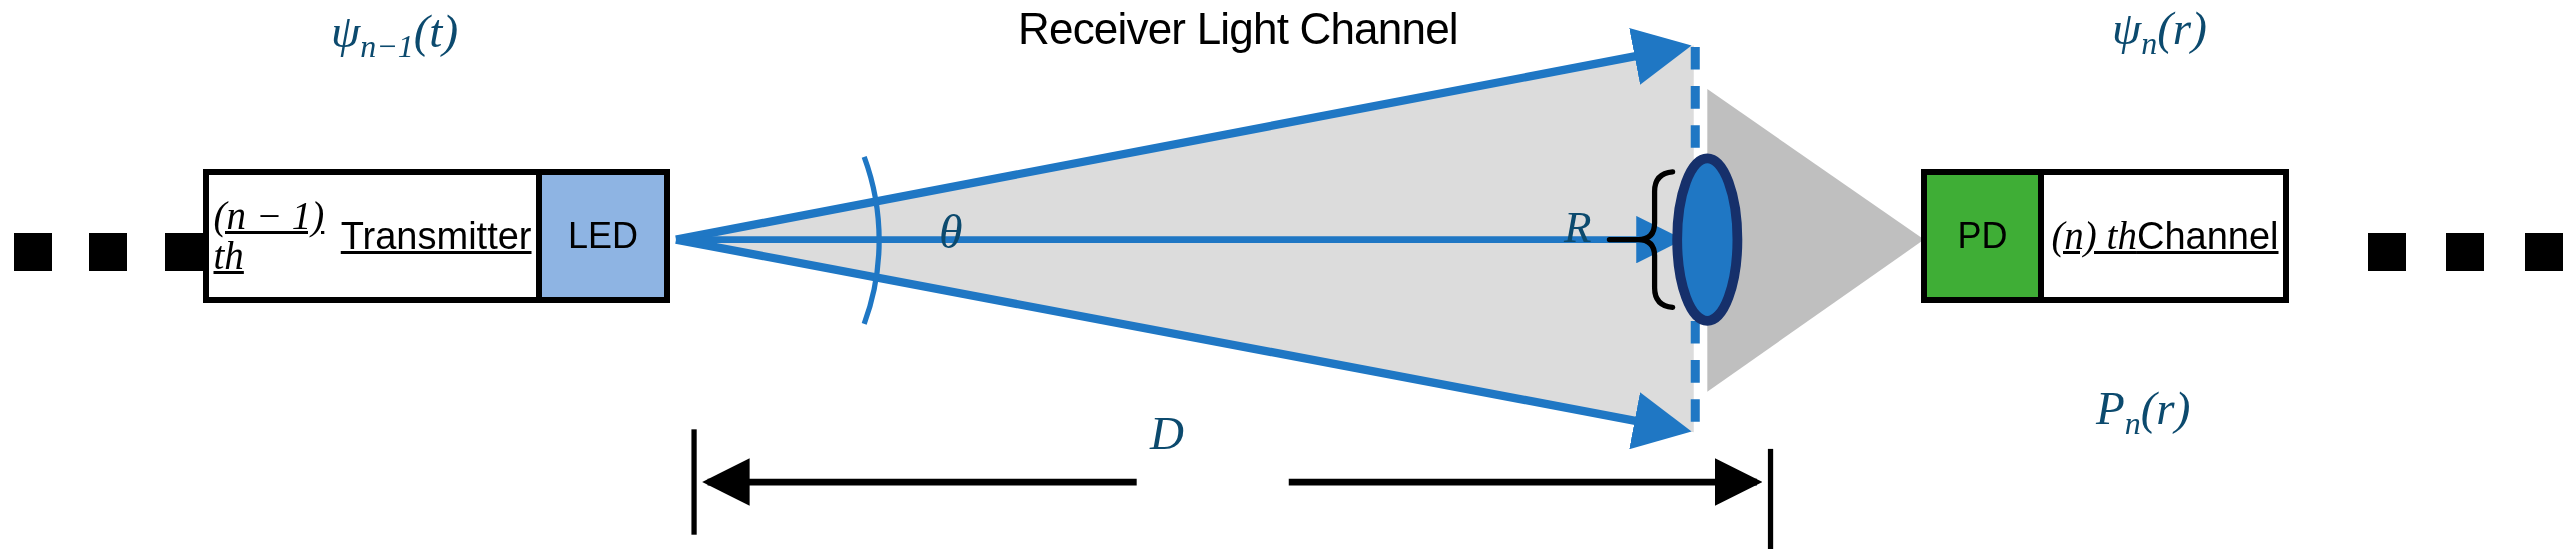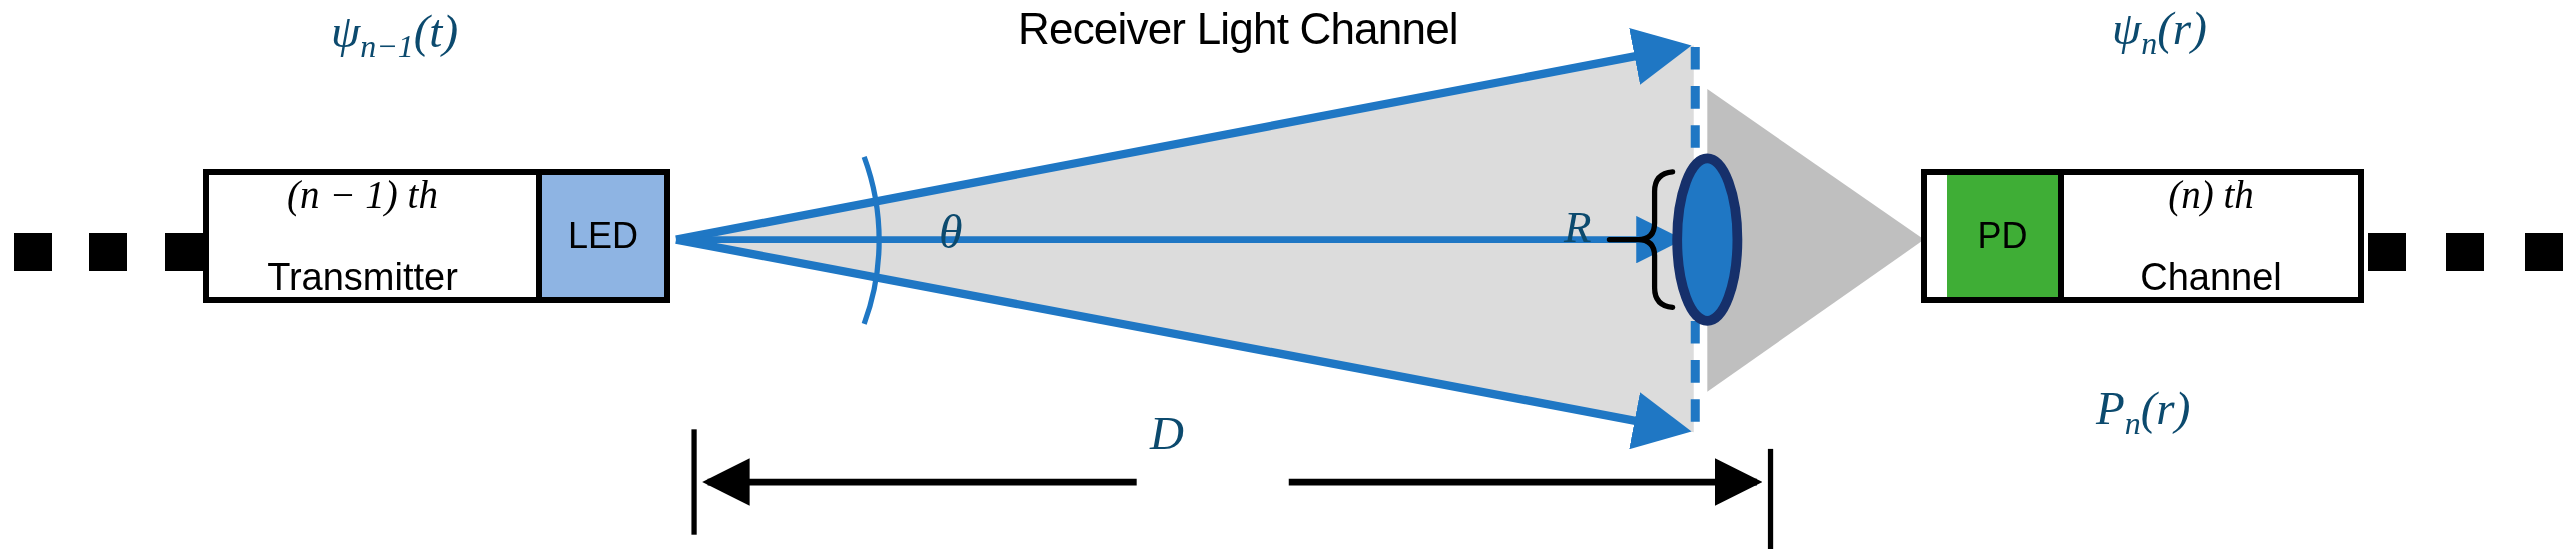--- a/index.html
+++ b/index.html
@@ -73,30 +73,31 @@
   .device-box {
     box-sizing: border-box;
     border: 6.8px solid #000000;
     background: #ffffff;
     display: flex;
     align-items: stretch;
     top: 169px;
     height: 134px;
   }
   #transmitter-box { left: 203px; width: 467px; }
-  #receiver-box    { left: 1921px; width: 443px; }
+  #receiver-box    { left: 1921px; width: 368px; }
 
   .device-main {
     flex: 1 1 auto;
     display: flex;
-    flex-direction: column;
+    flex-direction: row;
     align-items: center;
-    justify-content: space-between;
+    justify-content: flex-end;
     background: #ffffff;
     padding: 0 4.5px;
+    text-decoration: underline;
   }
   .device-line1 {
     font-family: "Liberation Serif", serif;
     font-style: italic;
     font-size: 39px;
     line-height: 1.02;
   }
   .device-line2 {
     font-family: "Liberation Sans", sans-serif;
     font-size: 38px;
@@ -104,21 +105,20 @@
   }
 
   .device-port {
     flex: 0 0 auto;
     display: flex;
     align-items: center;
     justify-content: center;
     font-family: "Liberation Sans", sans-serif;
     font-size: 36px;
     color: #000000;
-    margin-left: 20px;
   }
   #led-port {
     width: 122px;
     background: #8EB4E3;
     border-left: 6.8px solid #000000;
   }
   #pd-port {
     width: 111px;
     background: #3FAE36;
     border-right: 6.8px solid #000000;

